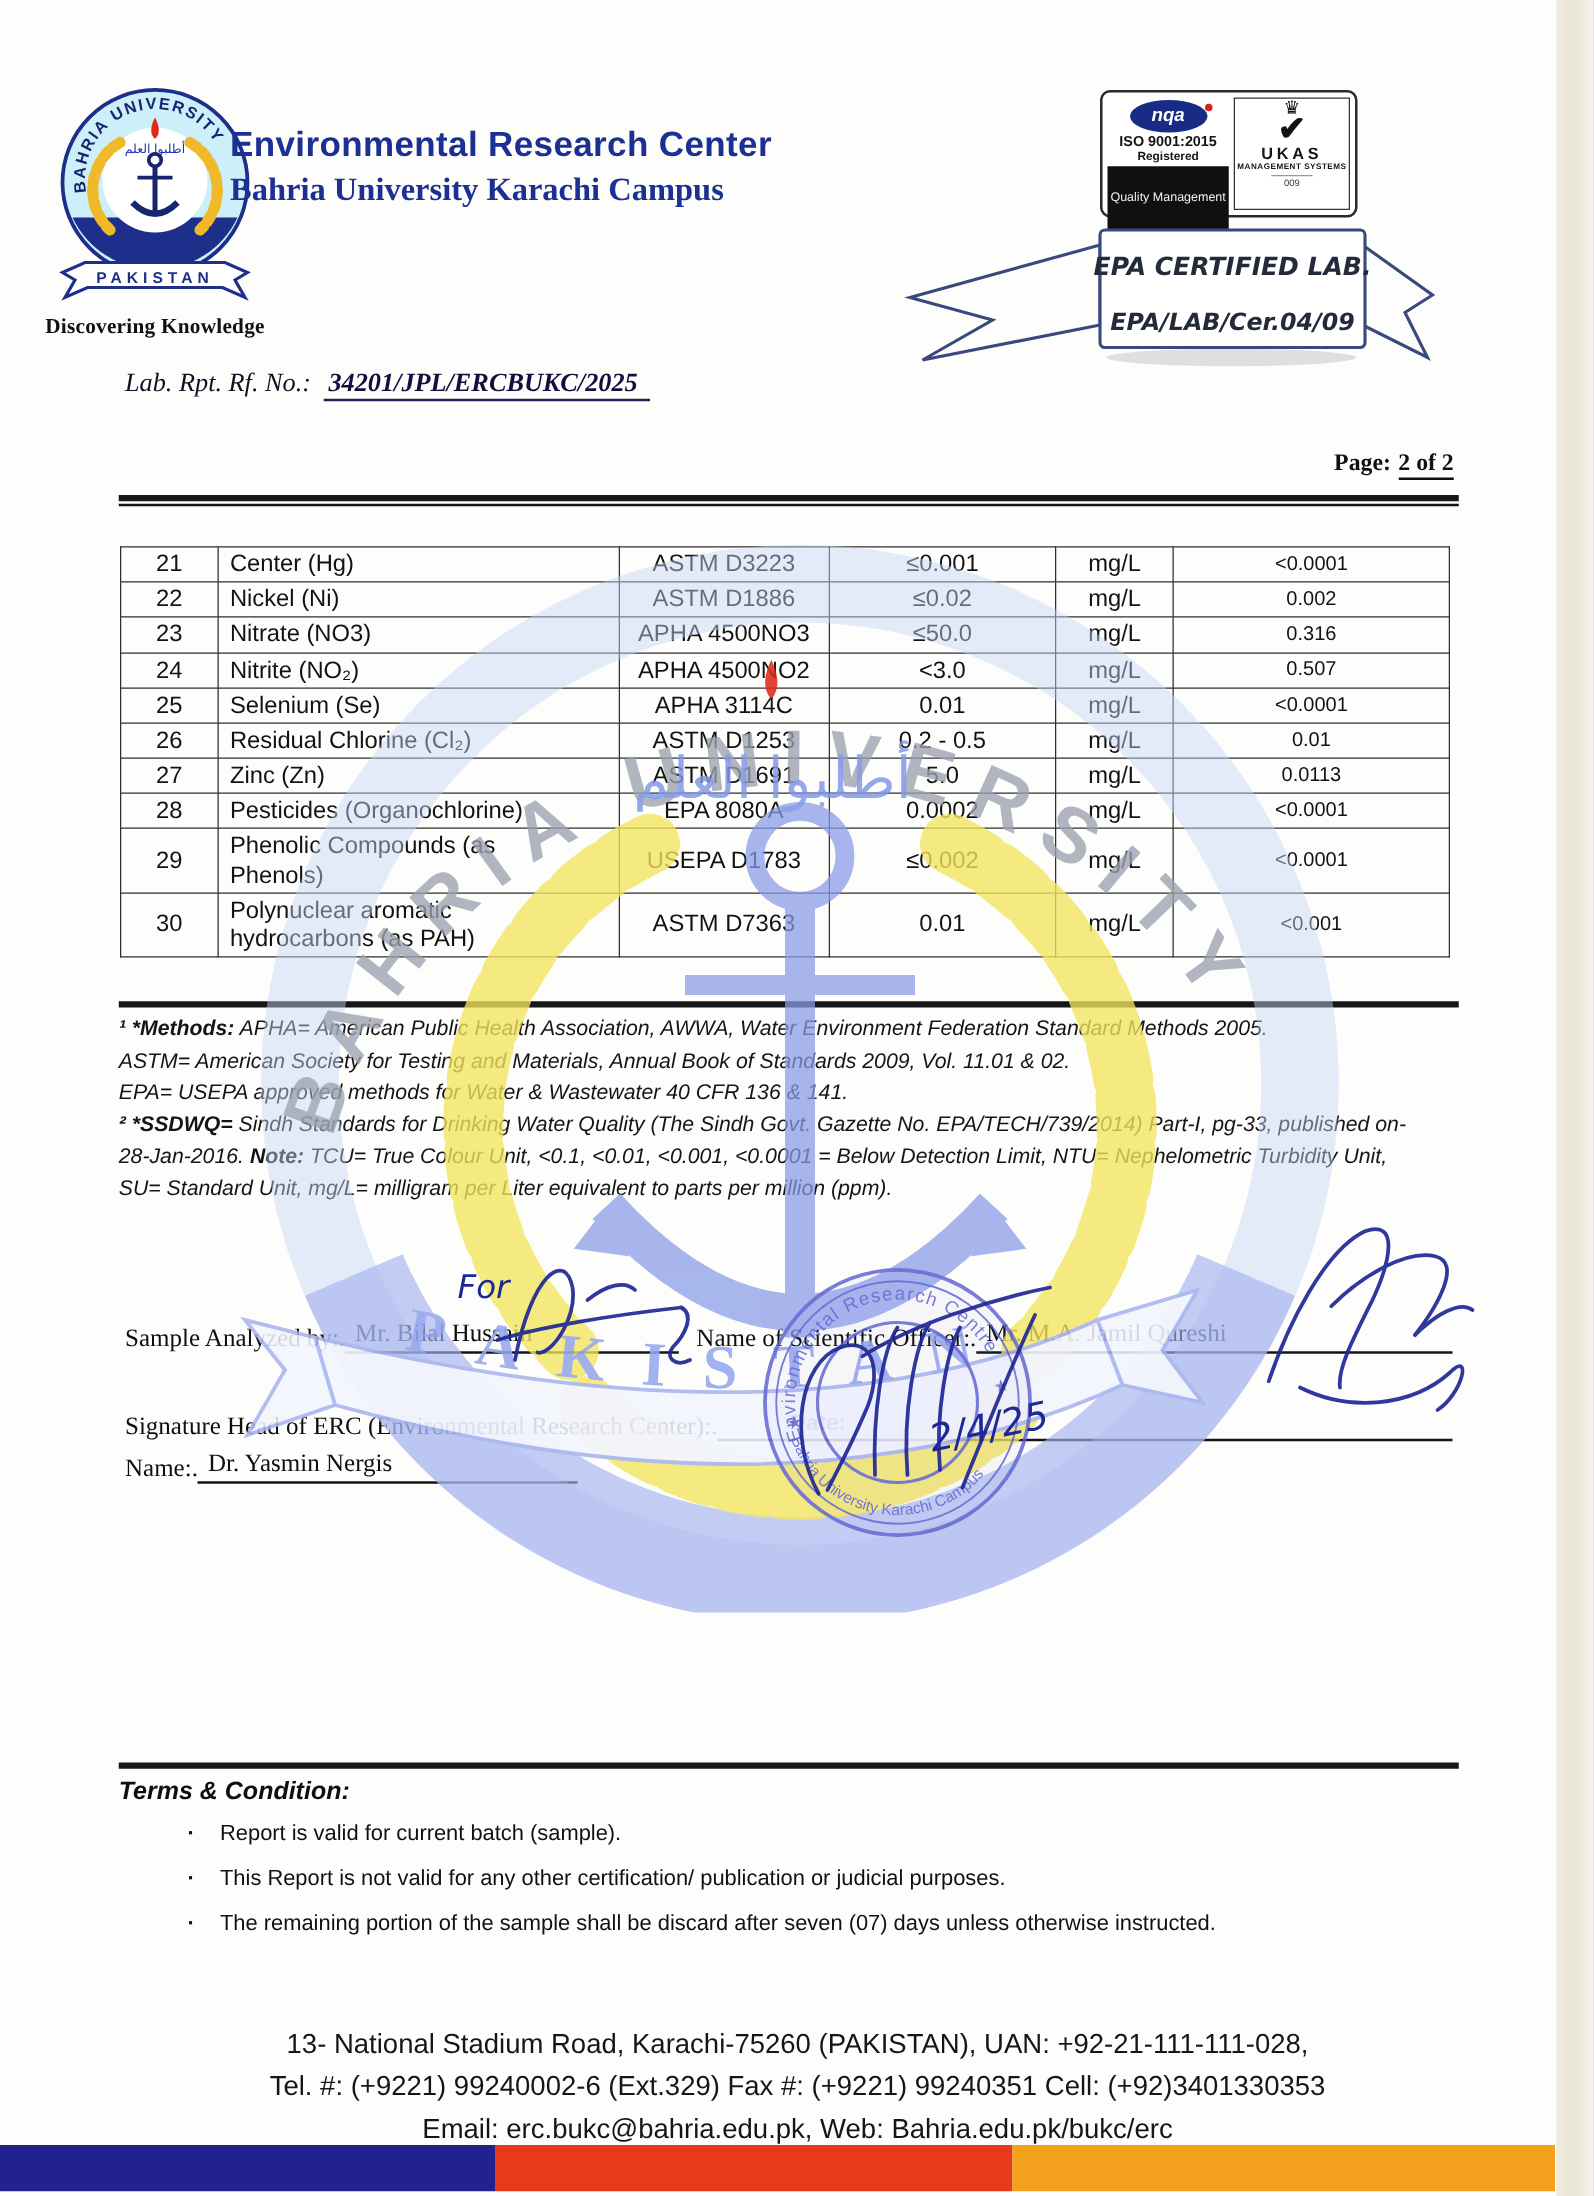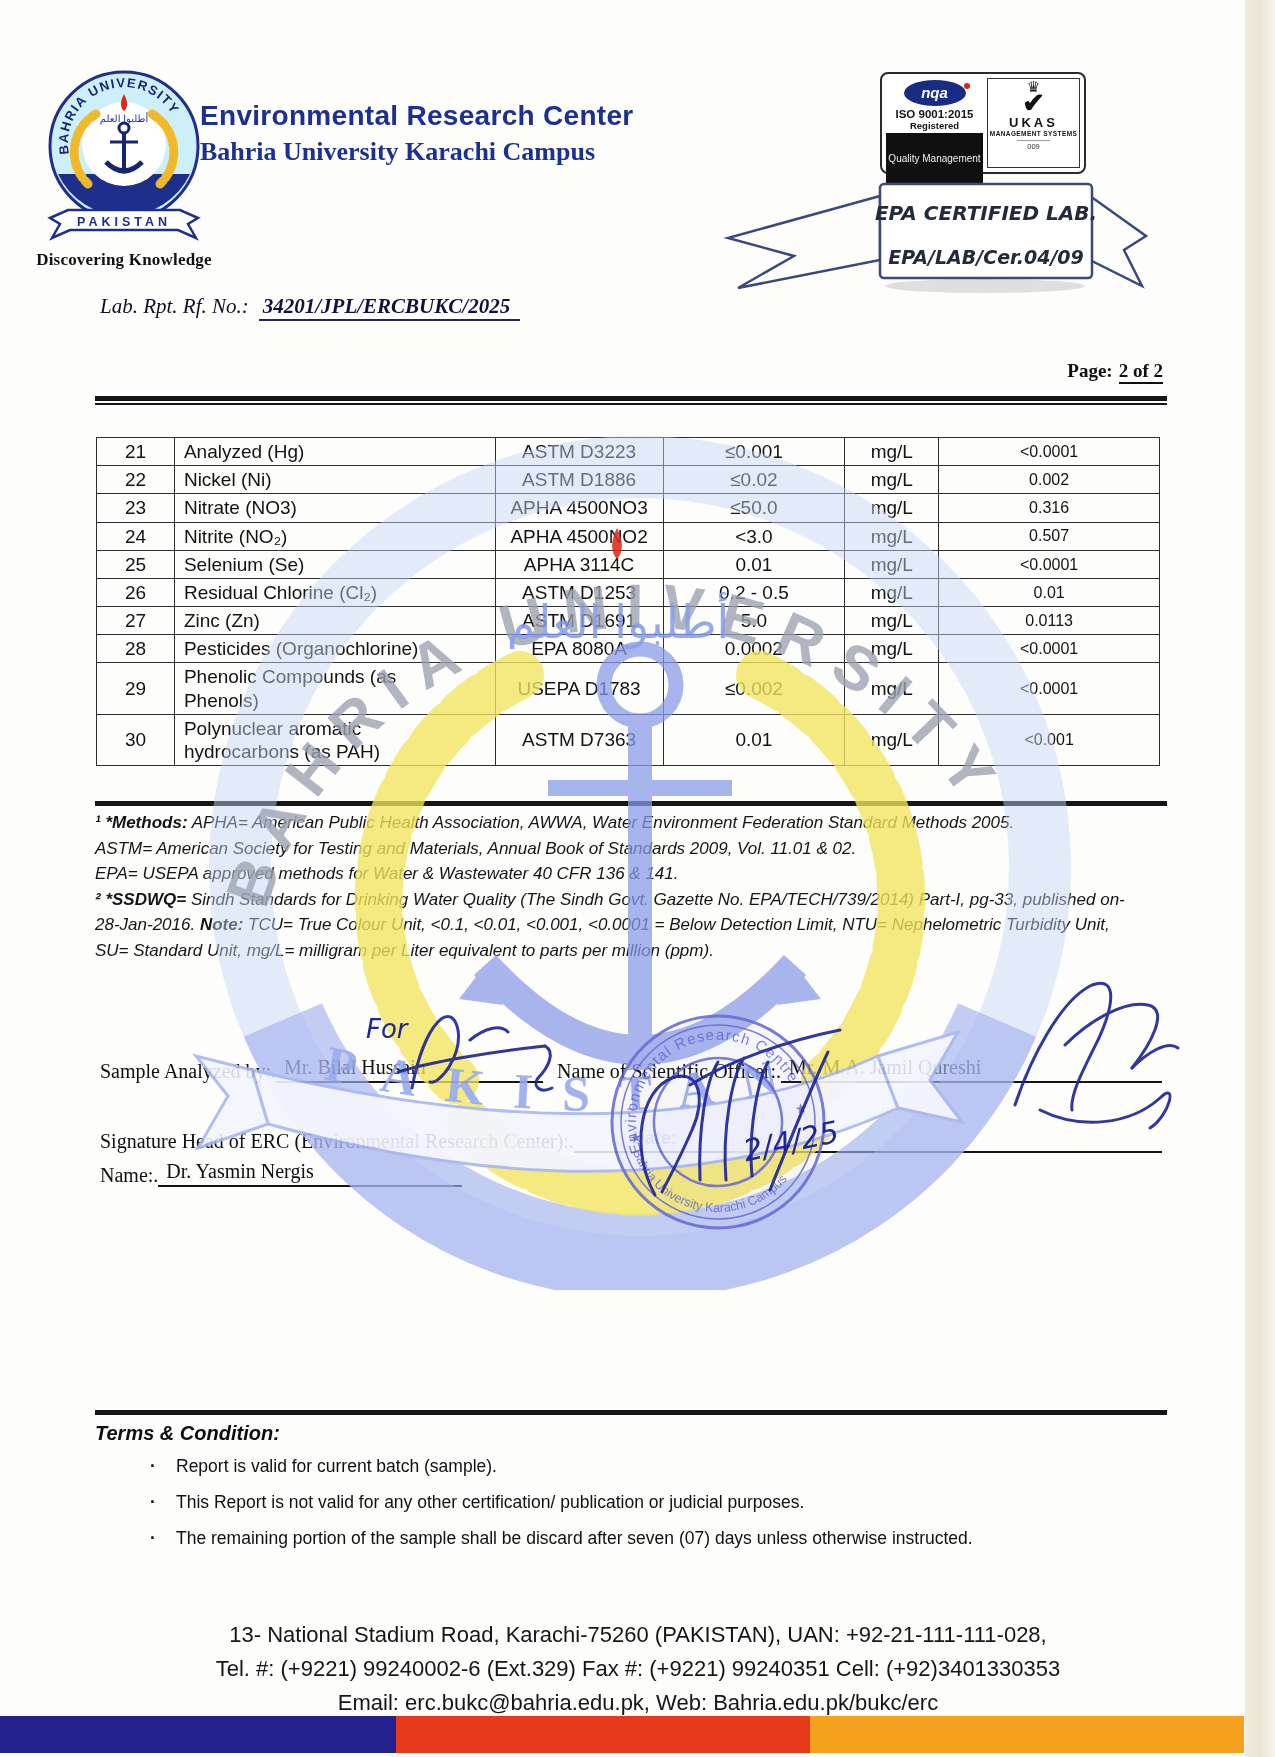--- a/index.html
+++ b/index.html
@@ -5,21 +5,21 @@
   html,body{margin:0;padding:0;background:#9a9a9a;}
   .page{position:relative;width:1275px;height:1757px;background:#fdfdfb;overflow:hidden;
         font-family:"Liberation Sans",sans-serif;color:#141414;}
   .abs{position:absolute;}
   
   .edge-strip{right:0;top:0;width:30px;height:1757px;
     background:linear-gradient(90deg,#f0ebdf 0%,#eae4d4 45%,#f6f4ee 100%);z-index:0;}
   
   .logo-block{left:36px;top:66px;width:176px;text-align:center;z-index:1;}
   .logo-tagline{font:bold 17px "Liberation Serif",serif;color:#111;margin-top:2px;letter-spacing:.2px;}
-  .titles{left:200px;top:100px;z-index:1;}
+  .titles{left:184px;top:100px;z-index:1;}
   .title1{font:bold 28px "Liberation Sans",sans-serif;color:#1c2f92;letter-spacing:.3px;}
   .title2{font:bold 26px "Liberation Serif",serif;color:#1c2f92;margin-top:5px;}
   
   .badges{left:880px;top:72px;width:206px;height:102px;border:2px solid #2a2a2a;border-radius:8px;
     background:#fff;display:flex;gap:4px;padding:4px;box-sizing:border-box;z-index:1;}
   .nqa{width:97px;display:flex;flex-direction:column;align-items:center;justify-content:flex-start;}
   .nqa-oval{position:relative;background:#182c86;color:#fff;border-radius:50%;width:62px;height:26px;
     font:italic bold 15px "Liberation Sans",sans-serif;line-height:26px;text-align:center;margin-top:2px;}
   .nqa-oval::after{content:"";position:absolute;right:-4px;top:3px;width:6px;height:6px;border-radius:50%;background:#d42616;}
   .nqa-iso{font:bold 11.5px "Liberation Sans",sans-serif;margin-top:2px;white-space:nowrap;}
@@ -217,21 +217,21 @@
       <col style="width:78px">
         <col style="width:321px">
         <col style="width:168px">
       <col style="width:182px">
         <col style="width:94px">
         <col style="width:221px">
     </colgroup>
     <tbody>
         <tr>
           <td class="c-sr">21</td>
-          <td class="c-param">Analyzed (Hg)</td>
+          <td class="c-param">Center (Hg)</td>
           <td class="c-method">ASTM D3223</td>
           <td class="c-std">≤0.001</td>
           <td class="c-unit">mg/L</td>
           <td class="c-result">&lt;0.0001</td>
         </tr>
         <tr>
           <td class="c-sr">22</td>
           <td class="c-param">Nickel (Ni)</td>
           <td class="c-method">ASTM D1886</td>
           <td class="c-std">≤0.02</td>

